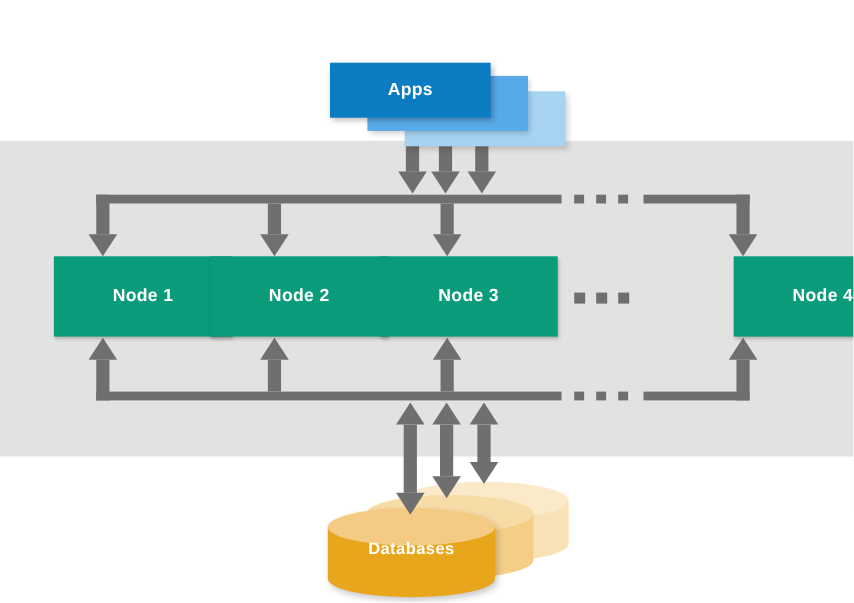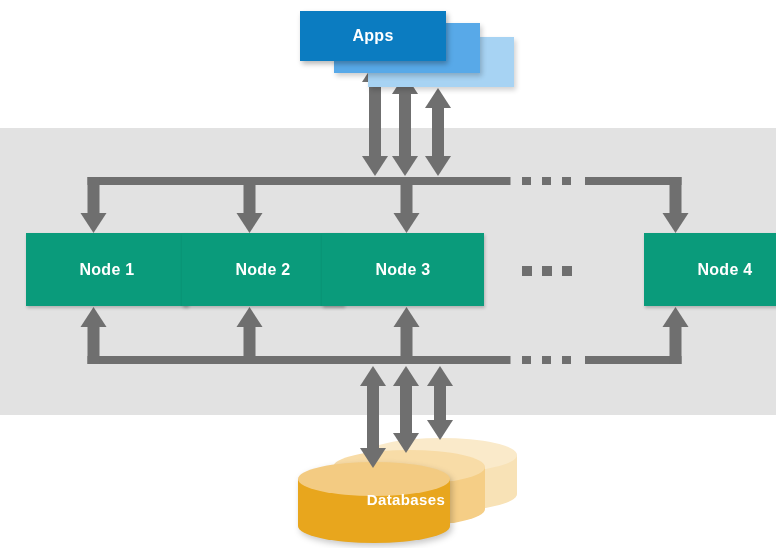--- a/index.html
+++ b/index.html
@@ -8,41 +8,41 @@
 
   
   .band{position:absolute;left:0;top:128px;width:776px;height:287px;background:#e2e2e2;}
   .band-title{position:absolute;left:28px;top:134px;font-size:19px;font-weight:700;color:#141414;letter-spacing:.2px;}
 
   
   svg.wires{position:absolute;left:0;top:0;width:776px;height:548px;}
   .wire{fill:#6f6f6f;}
 
   
-  .appbox{position:absolute;width:146px;height:50px;}
+  .appbox{position:absolute;width:146px;height:50px;margin-top:46px;}
   .app-back{left:368px;top:37px;background:#a7d3f3;box-shadow:2px 3px 5px rgba(0,0,0,.18);}
   .app-mid{left:334px;top:23px;background:#58a9e8;box-shadow:2px 3px 5px rgba(0,0,0,.20);}
   .app-front{left:300px;top:11px;background:#0b7cc1;box-shadow:2px 3px 5px rgba(0,0,0,.28);
              display:flex;align-items:center;justify-content:center;}
   .app-front .lbl{color:#ffffff;font-size:16px;font-weight:700;letter-spacing:.3px;}
 
   
   .node{position:absolute;top:233px;width:162px;height:73px;background:#0a9b7b;
         box-shadow:1px 2px 3px rgba(0,0,0,.22);
-        display:flex;align-items:center;justify-content:center;}
+        display:flex;align-items:center;justify-content:center;margin-left:23px;}
   .node .lbl{color:#ffffff;font-size:16px;font-weight:700;letter-spacing:.3px;}
-  .node1{left:26px;} .node2{left:182px;} .node3{left:322px;} .node4{left:644px;}
+  .node1{left:26px;} .node2{left:168px;} .node3{left:322px;} .node4{left:644px;}
 
   
   .dots{position:absolute;left:522px;top:266px;width:50px;height:10px;display:flex;justify-content:space-between;}
   .dots .dot{width:10px;height:10px;background:#6f6f6f;}
 
   
   .db-label{position:absolute;left:298px;top:491px;width:152px;text-align:center;
-            color:#ffffff;font-size:15px;font-weight:700;letter-spacing:.4px;padding-left:32px;}
+            color:#ffffff;font-size:15px;font-weight:700;letter-spacing:.4px;}
 </style>
 </head>
 <body>
 
 <div class="stage">
 
   <div class="band"></div>
 
   <svg class="wires" viewBox="0 0 776 548">
 

